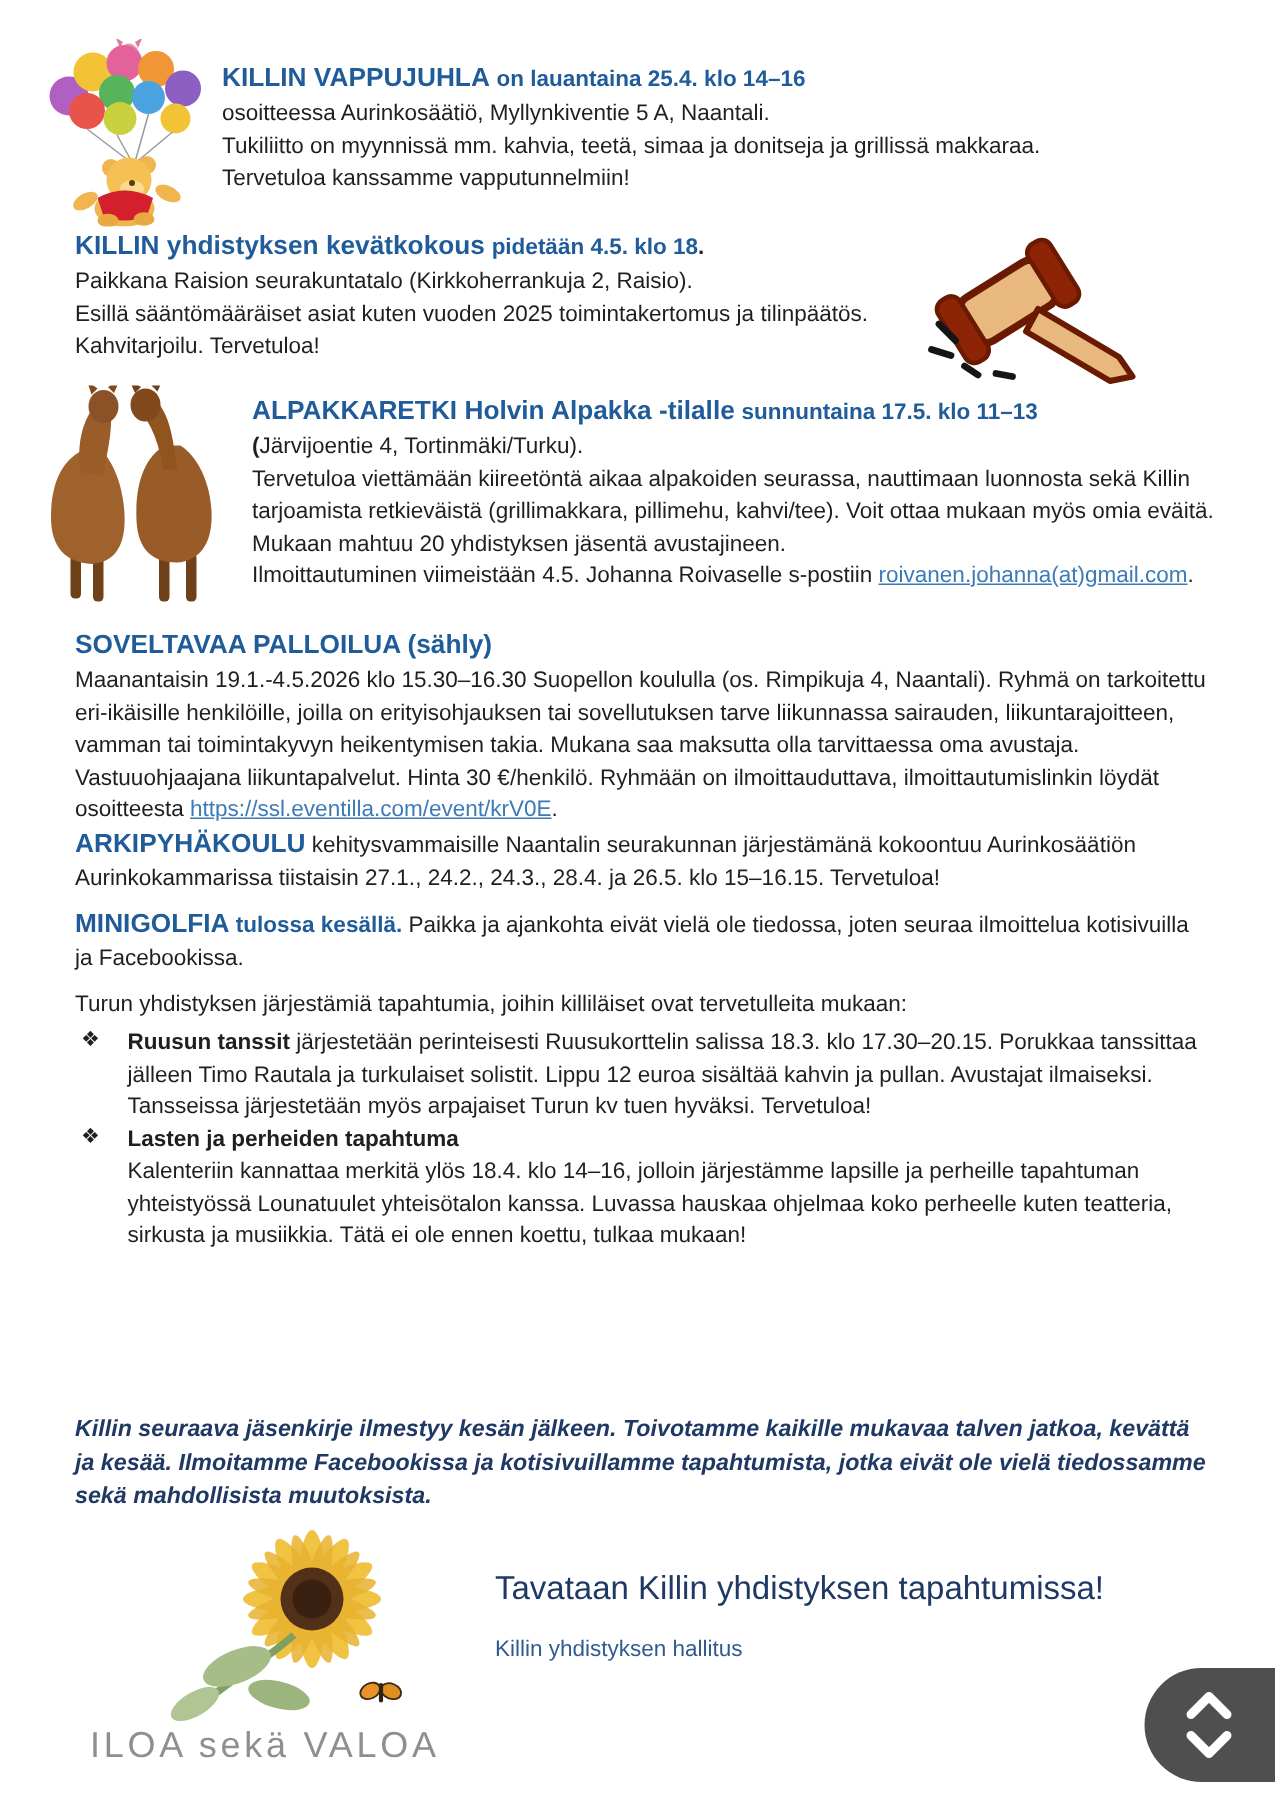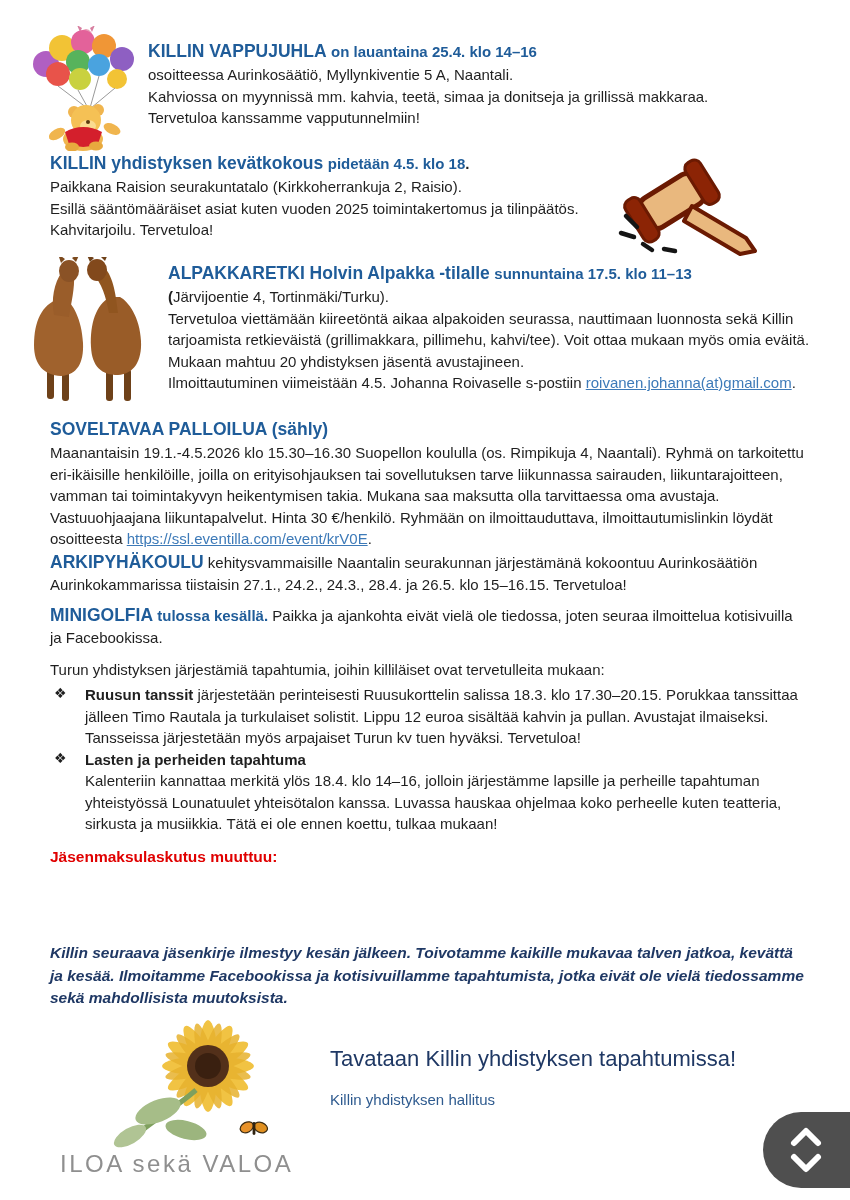--- a/index.html
+++ b/index.html
@@ -78,21 +78,21 @@
       <ellipse cx="68" cy="120" rx="7" ry="4.5" fill="#e8a93e"></ellipse>
     </svg>
   </div>
 
   <div class="abs" style="left:148px; top:40px; width:665px;">
     <div class="heading">
       <span class="h-big">KILLIN VAPPUJUHLA</span>
       <span class="h-small">on lauantaina 25.4. klo 14–16</span>
     </div>
     <div class="body-text">osoitteessa Aurinkosäätiö, Myllynkiventie 5 A, Naantali.</div>
-    <div class="body-text">Kahviossa on myynnissä mm. kahvia, teetä, simaa ja donitseja ja grillissä makkaraa.</div>
+    <div class="body-text">Tukiliitto on myynnissä mm. kahvia, teetä, simaa ja donitseja ja grillissä makkaraa.</div>
     <div class="body-text">Tervetuloa kanssamme vapputunnelmiin!</div>
   </div>
 
   <div class="abs" style="left:612px; top:156px; width:152px; height:110px;">
     <svg viewBox="0 0 152 110" width="152" height="110">
       <g transform="rotate(-32 60 45)">
         <rect x="28" y="28" width="64" height="34" rx="10" fill="#e9b87e" stroke="#6b1a02" stroke-width="5"></rect>
         <rect x="16" y="21" width="17" height="48" rx="7" fill="#8c2405" stroke="#6b1a02" stroke-width="3"></rect>
         <rect x="87" y="21" width="17" height="48" rx="7" fill="#8c2405" stroke="#6b1a02" stroke-width="3"></rect>
       </g>
@@ -170,21 +170,20 @@
       <p class="body-text"><b>Ruusun tanssit</b><span> järjestetään perinteisesti Ruusukorttelin salissa 18.3. klo 17.30–20.15. Porukkaa tanssittaa jälleen Timo Rautala ja turkulaiset solistit. Lippu 12 euroa sisältää kahvin ja pullan. Avustajat ilmaiseksi. Tansseissa järjestetään myös arpajaiset Turun kv tuen hyväksi. Tervetuloa!</span></p>
     </div>
     <div class="bullet-item">
       <span class="marker">❖</span>
       <p class="body-text"><b>Lasten ja perheiden tapahtuma</b></p>
       <p class="body-text">Kalenteriin kannattaa merkitä ylös 18.4. klo 14–16, jolloin järjestämme lapsille ja perheille tapahtuman yhteistyössä Lounatuulet yhteisötalon kanssa. Luvassa hauskaa ohjelmaa koko perheelle kuten teatteria, sirkusta ja musiikkia. Tätä ei ole ennen koettu, tulkaa mukaan!</p>
     </div>
   </div>
 
   <div class="abs red-block" style="left:50px; top:846px; width:765px;">
-    <p>Jäsenmaksulaskutus muuttuu:</p>
   </div>
 
   <div class="abs navy-block" style="left:50px; top:942px; width:760px;">
     <p>Killin seuraava jäsenkirje ilmestyy kesän jälkeen. Toivotamme kaikille mukavaa talven jatkoa, kevättä ja kesää. Ilmoitamme Facebookissa ja kotisivuillamme tapahtumista, jotka eivät ole vielä tiedossamme sekä mahdollisista muutoksista.</p>
   </div>
 
   <div class="abs" style="left:58px; top:1018px; width:235px; height:132px;">
     <svg viewBox="0 0 235 132" width="235" height="132">
       <g transform="translate(150,48)">
         <g fill="#f1c343">

